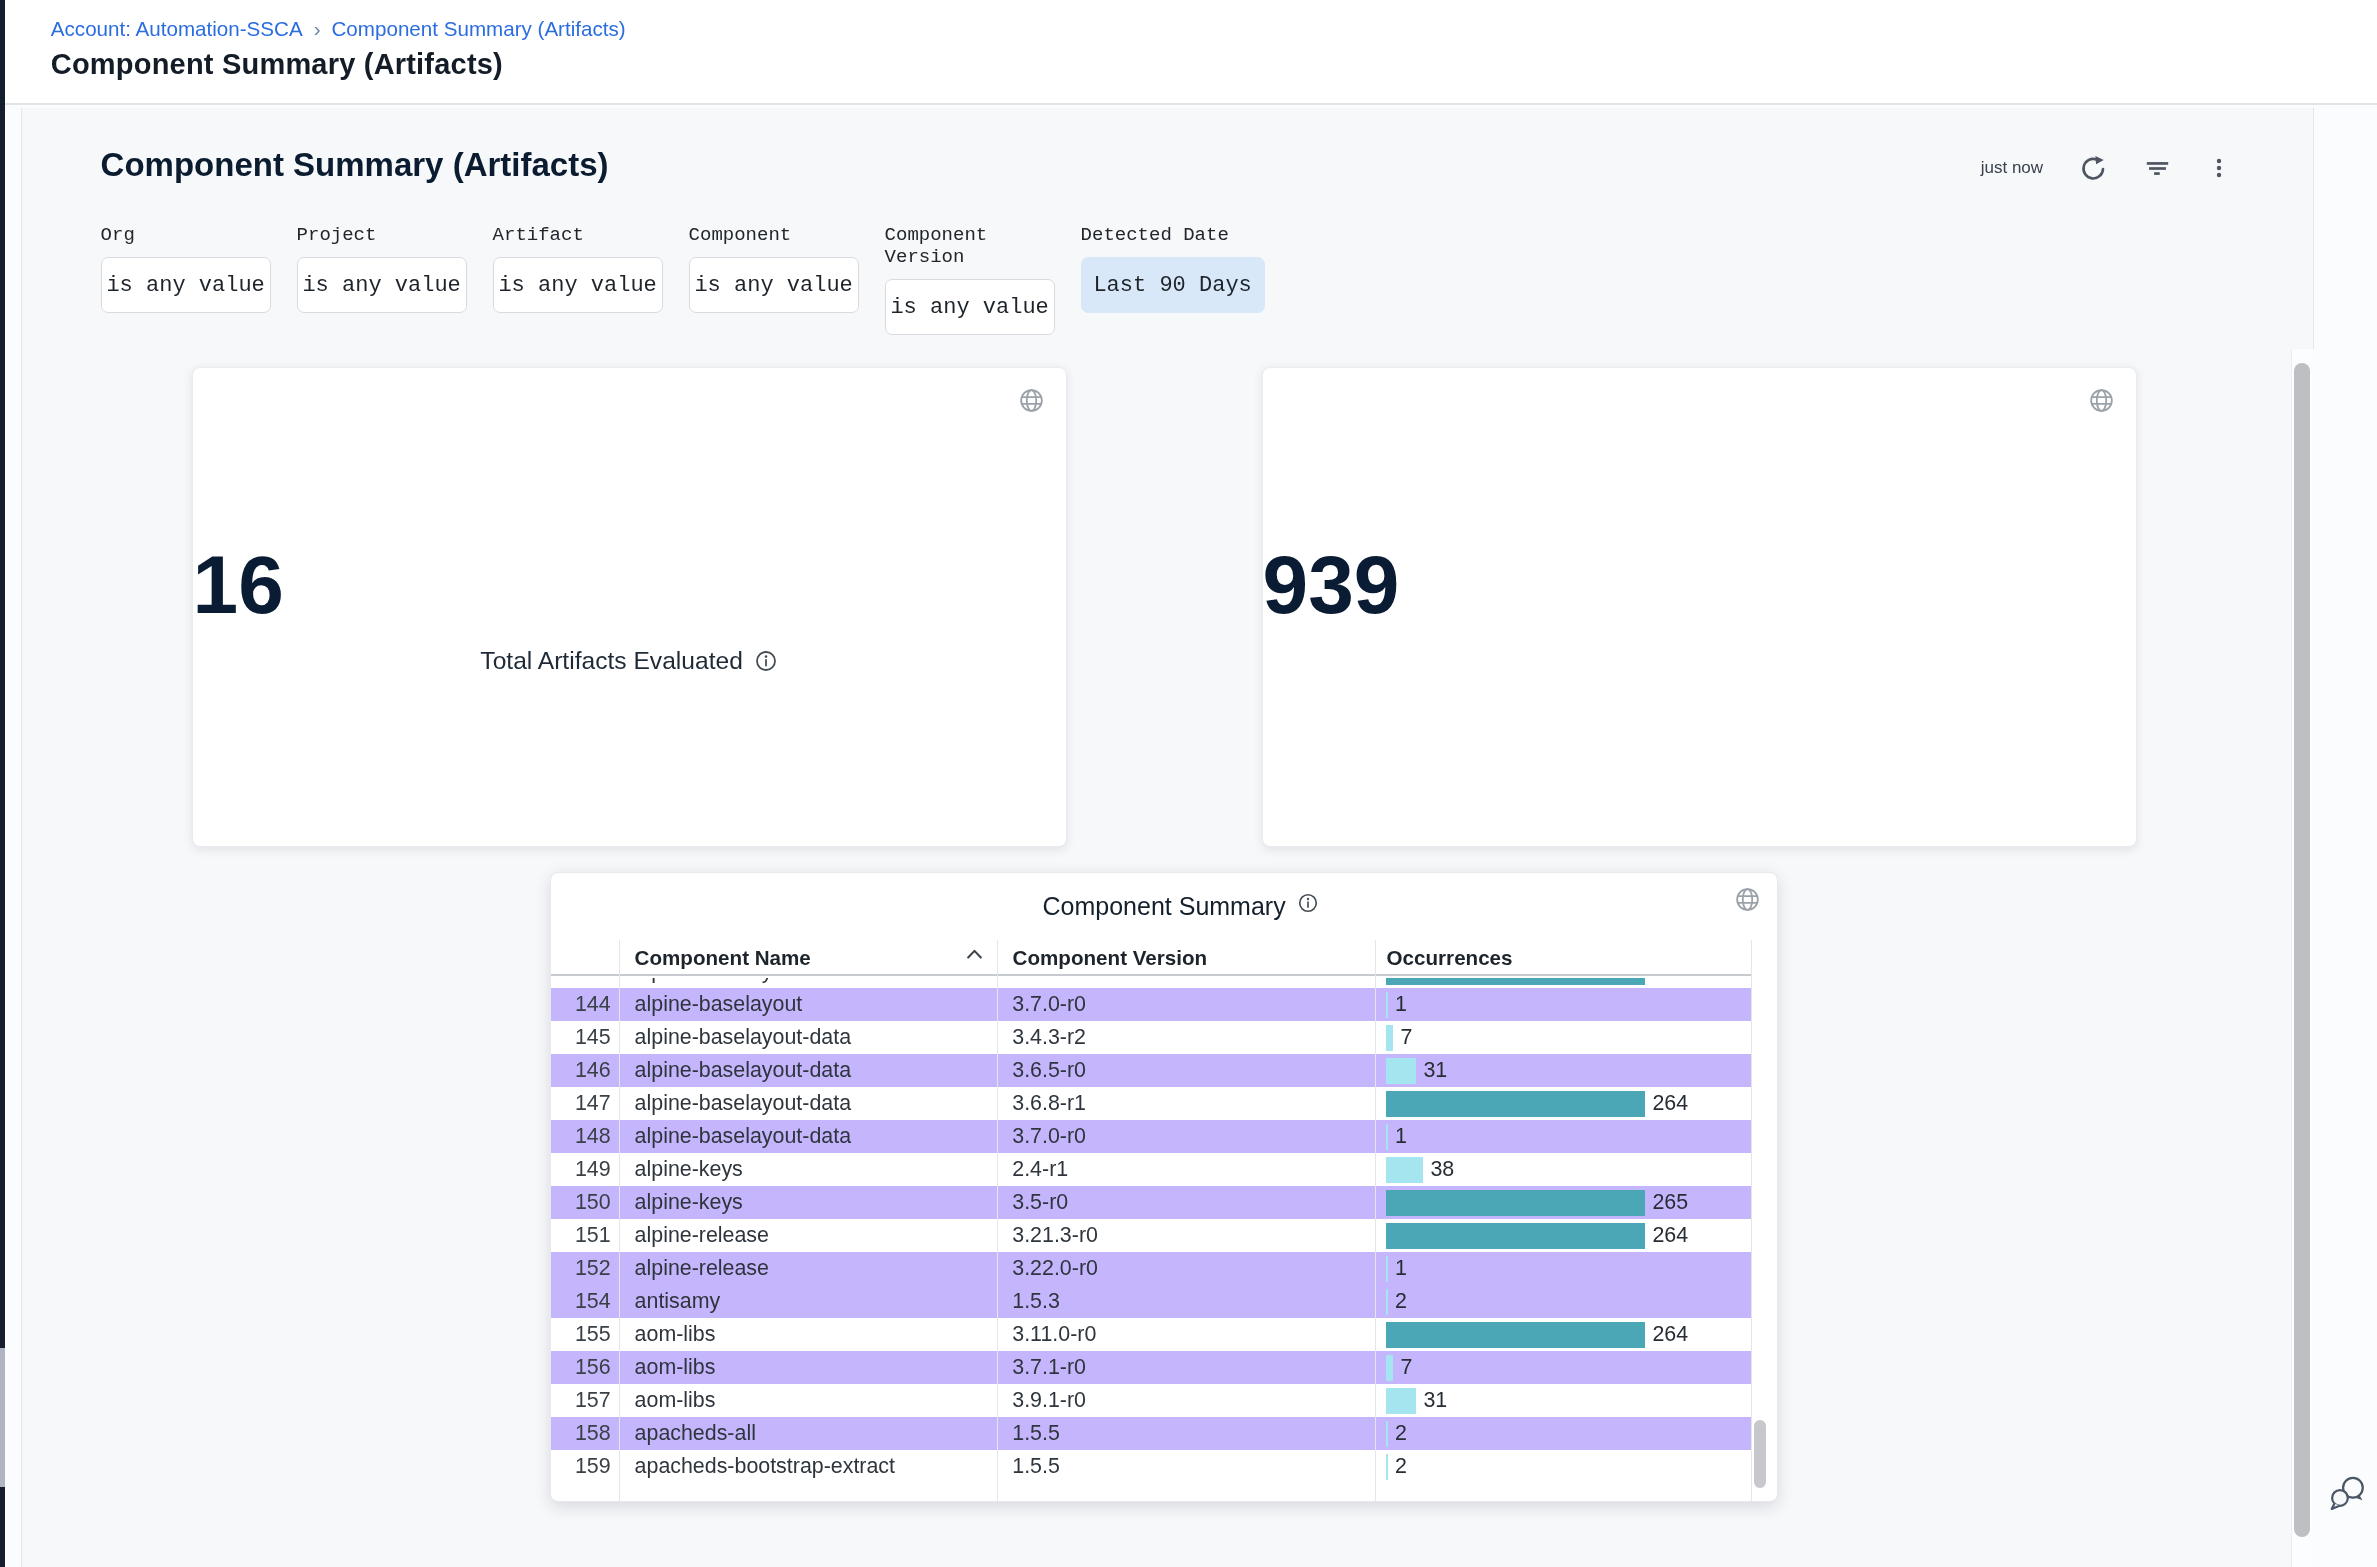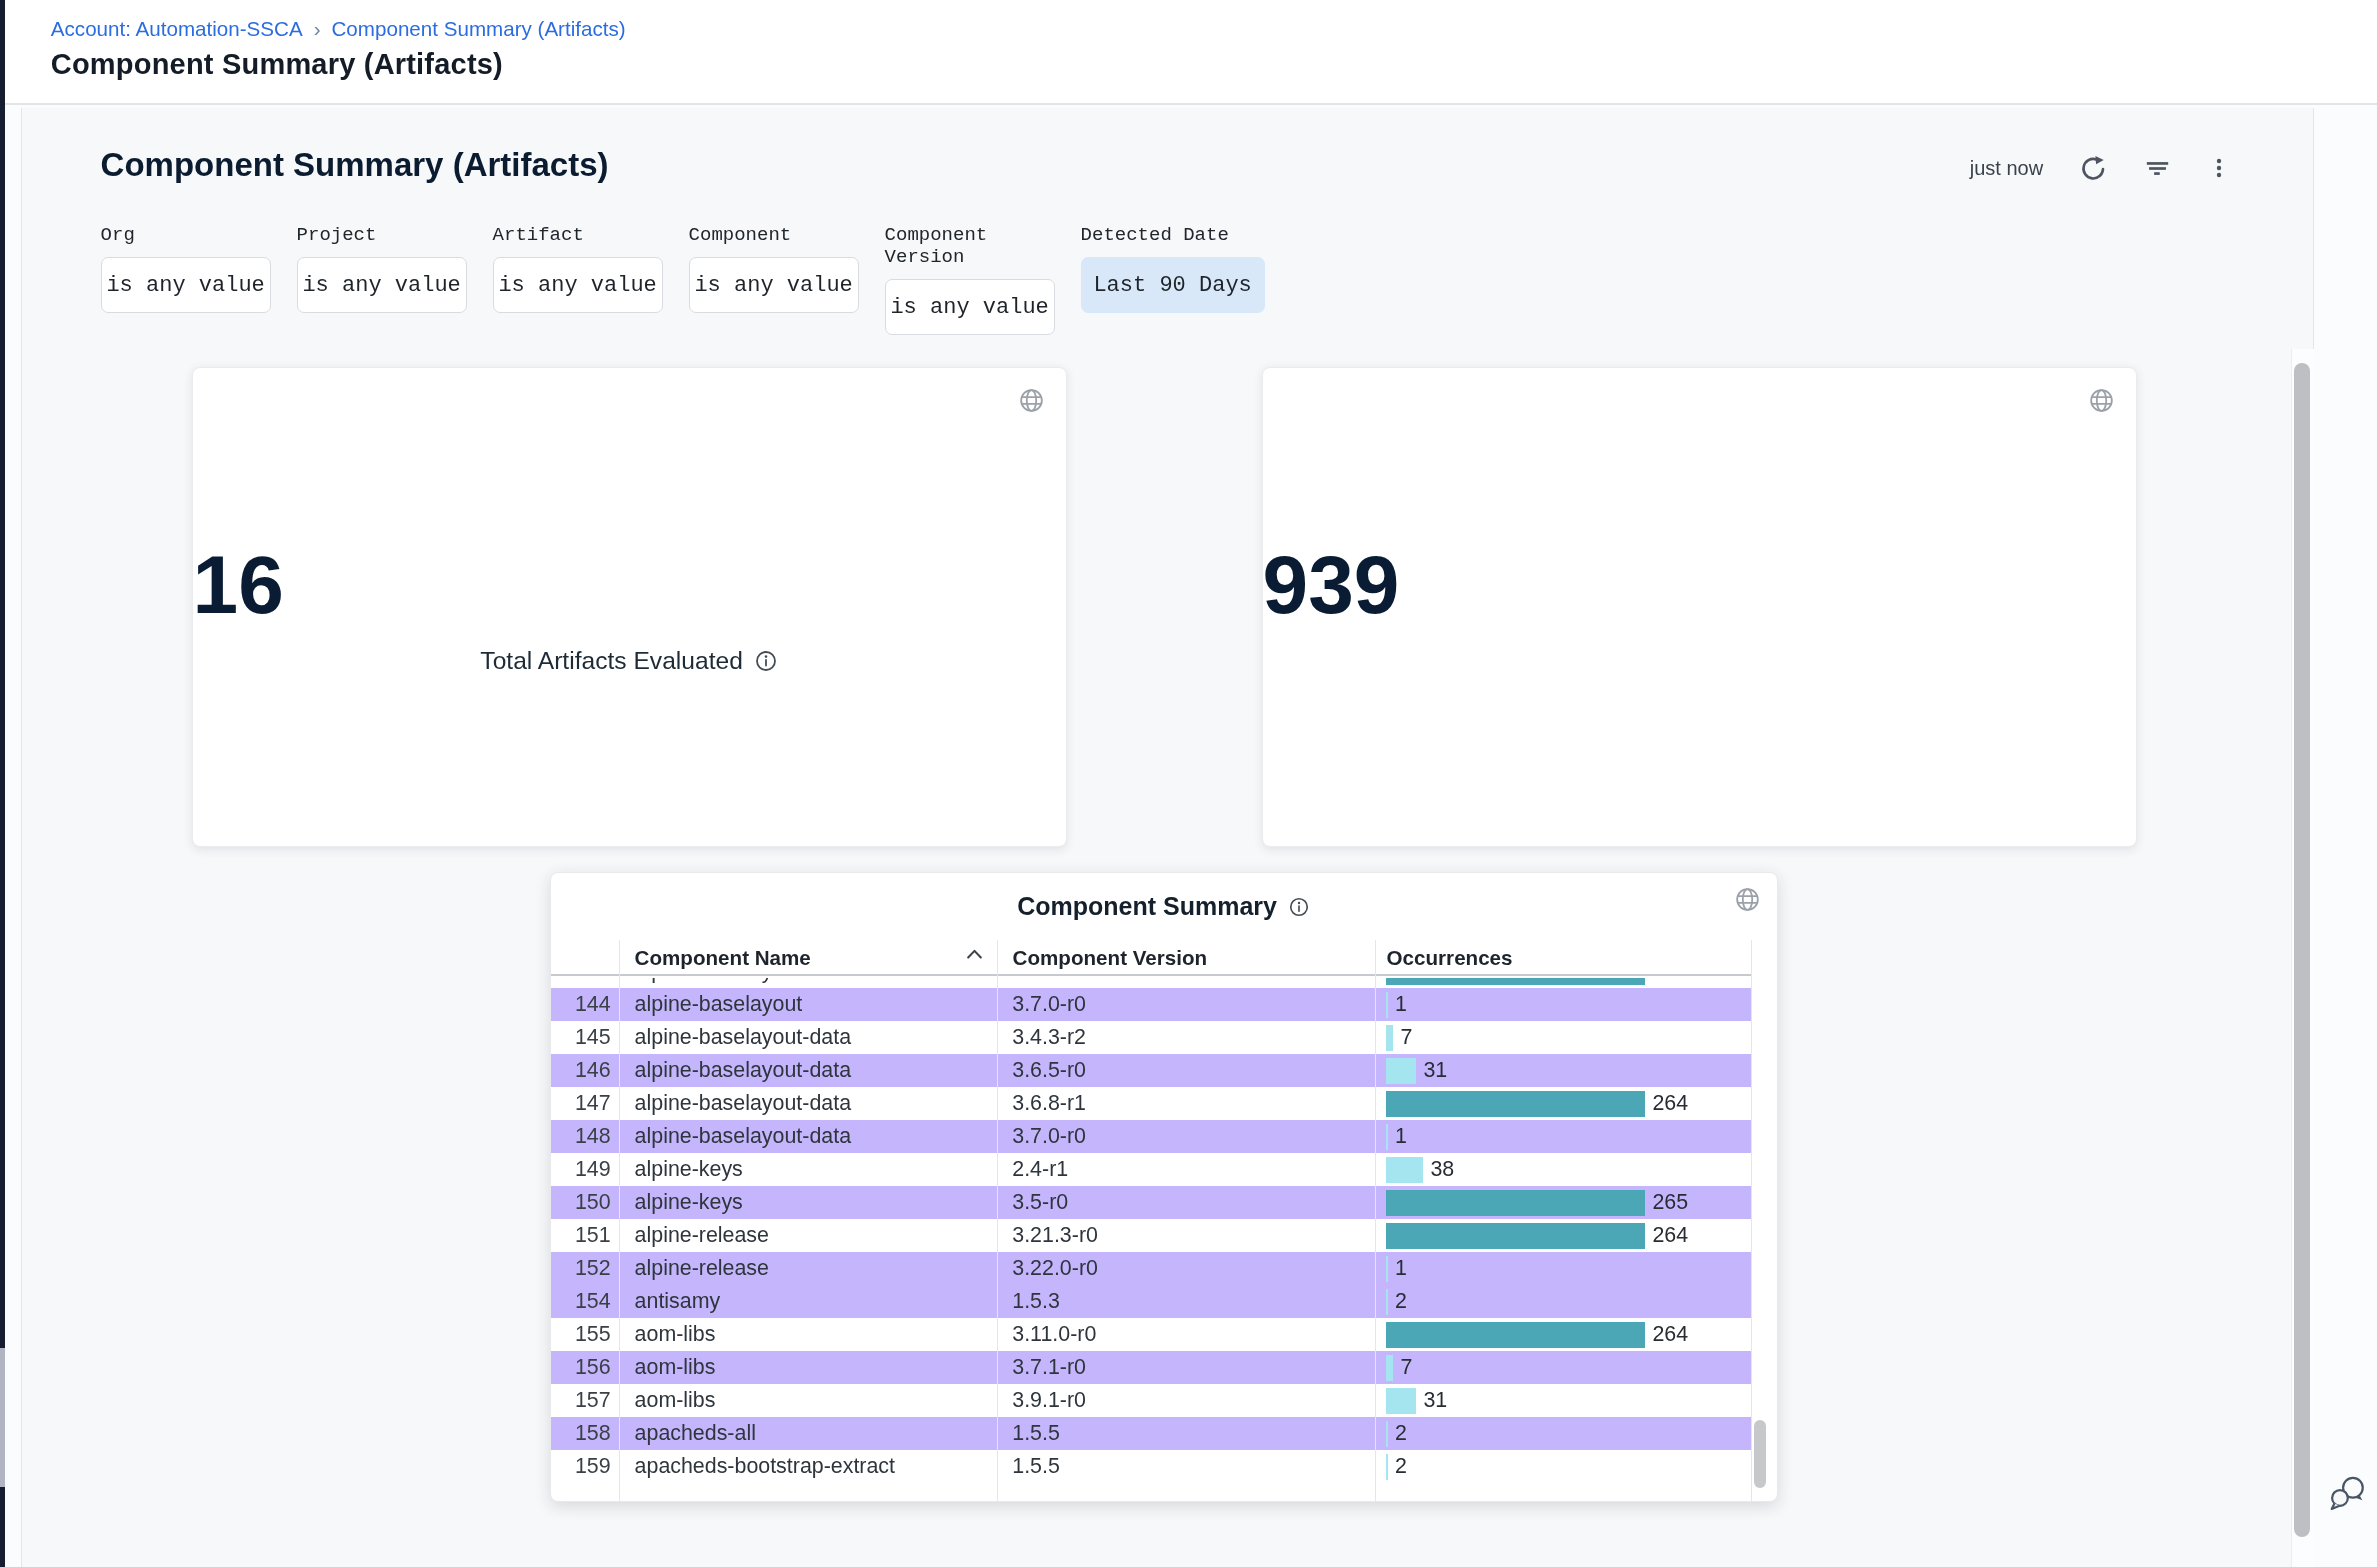--- a/index.html
+++ b/index.html
@@ -17,21 +17,21 @@
   .breadcrumb { position:absolute; left:46px; top:17.4px; font-size:20.6px; display:flex; align-items:center; gap:11px; }
   .breadcrumb a { color:#2b6de0; text-decoration:none; cursor:pointer; }
   .crumb-sep { color:#6b82a3; font-size:20.6px; }
   .page-title { position:absolute; left:46px; top:48px; font-size:29px; font-weight:700; color:#131c27; letter-spacing:0.2px; }
 
   
   .panel { position:absolute; left:20.6px; top:108px; width:2293px; height:1459px; background:#f7f8fa; border-left:0.8px solid #e3e6ea; border-right:0.8px solid #e3e6ea; }
   .dash-title { position:absolute; left:79px; top:38px; font-size:33px; font-weight:600; color:#0b1c30; }
 
   .controls { position:absolute; top:46px; right:82px; display:flex; align-items:center; gap:36px; }
-  .refreshed { font-size:20px; color:#39424b; }
+  .refreshed { font-size:17px; color:#39424b; }
   .icon-btn { background:none; border:none; cursor:pointer; display:flex; align-items:center; padding:0; }
 
   
   .filters { position:absolute; left:79px; top:116px; display:flex; gap:26px; }
   .filter { width:170px;font-family:Liberation Mono, monospace; }
   .filter:last-child { width:184px; }
   .filter-label { font-size:19px; color:#20262c; margin-bottom:11px; }
   .filter-chip {
     width:100%; height:56px; border-radius:7.1px; border:0.8px solid #d8dbe0; background:#ffffff;
     font-size:22px; color:#1e242a; font-family:inherit; cursor:pointer; text-align:center;
@@ -41,21 +41,21 @@
   
   .stat-card { position:absolute; top:259px; width:875px; height:480px; background:#ffffff; border:0.8px solid #e9ebee; border-radius:8px; box-shadow:0 2.4px 9.5px rgba(25,35,48,0.10); }
   .stat-card.first { left:170px; }
   .stat-card.second { left:1240px; }
   .card-globe { position:absolute; top:19px; right:20.6px; }
   .stat-value { position:absolute; top:176px; left:0; width:100%; text-align:left; font-size:82px; font-weight:600; color:#0a1c33; line-height:1; }
   .stat-label { position:absolute; top:279px; left:0; width:100%; display:flex; justify-content:center; align-items:center; gap:11px; font-size:24.6px; color:#1e2a36; }
 
   
   .table-card { position:absolute; left:528px; top:764px; width:1228px; height:630px; background:#ffffff; border:0.8px solid #e7e9ec; border-radius:8px; box-shadow:0 4.8px 16px rgba(25,35,48,0.14); overflow:hidden; }
-  .table-title-row { position:absolute; top:19px; left:0; width:100%; display:flex; justify-content:center; align-items:center; gap:11px; font-size:25px; font-weight:700; color:#14202c; }
+  .table-title-row { position:absolute; top:19px; left:17px; width:100%; display:flex; justify-content:center; gap:11px; font-size:25px; font-weight:400; color:#14202c; }
   .table-globe { position:absolute; top:12.7px; right:16px; }
 
   .thead { position:absolute; left:0; top:67px; width:1200px; height:36px; border-bottom:2.4px solid #c6cacf; background:#fff; z-index:3; }
   .th { position:absolute; top:0; height:36px; display:flex; align-items:center; font-size:20.6px; font-weight:700; color:#1d242b; }
   .th-name { left:84px; }
   .th-version { left:462px; }
   .th-occ { left:836px; }
   .sort-caret { position:absolute; left:414px; top:8px; }
 
   .col-sep { position:absolute; top:67px; bottom:0; width:0.8px; background:#e4e6e9; z-index:4; pointer-events:none; }

